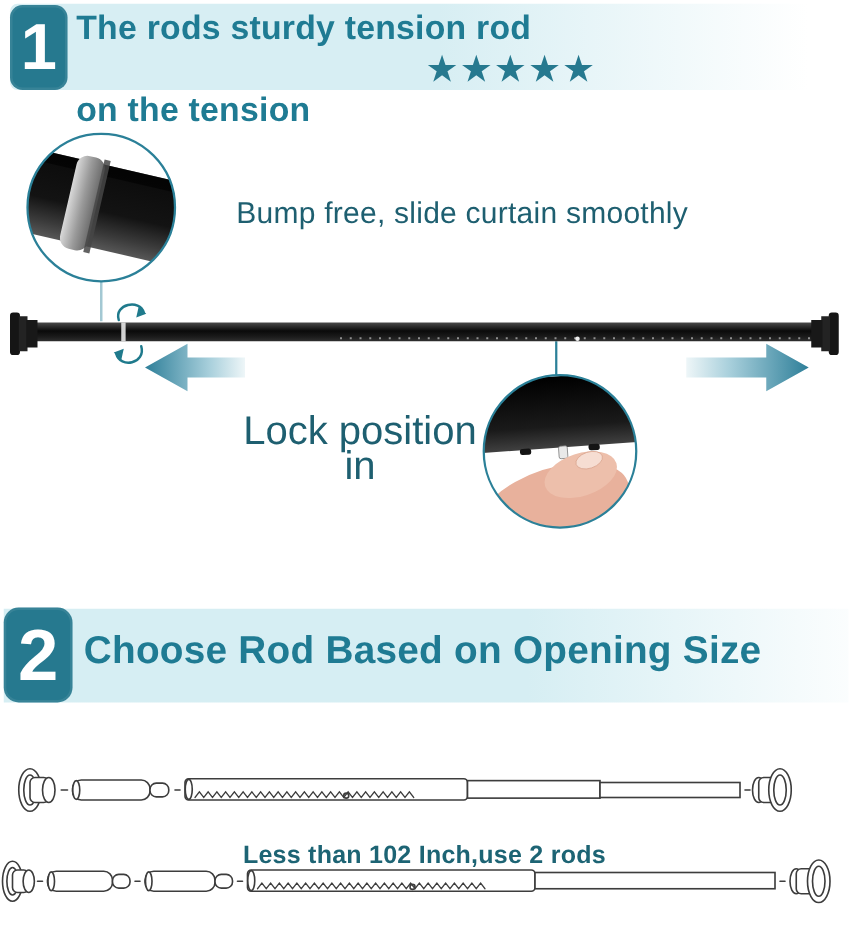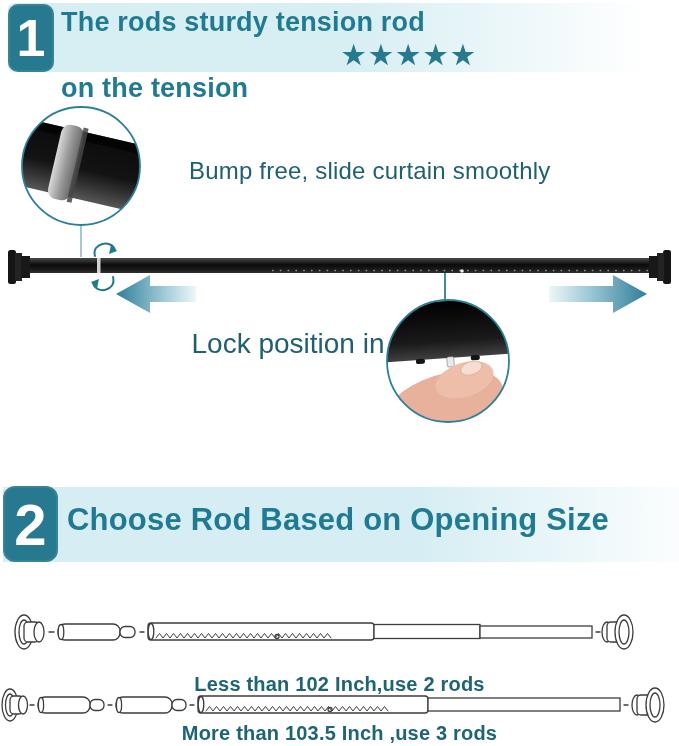--- a/index.html
+++ b/index.html
@@ -36,21 +36,21 @@
     position:absolute; left:67px; top:487px; height:65px; display:flex; align-items:center;
     font-size:31px; color:#1f7b93; font-weight:600; letter-spacing:0.2px;
   }
   
   .callout1 {
     position:absolute; left:167px; top:157px; font-size:24px;
     color:#1e5f70; font-weight:500; letter-spacing:0.2px;margin-left:22px;
   }
   .callout2 {
     position:absolute; left:186px; top:330px; width:204px; text-align:center;
-    font-size:28px; line-height:28px; color:#1e5f70; font-weight:500;
+    font-size:32px; line-height:28px; color:#1e5f70; font-weight:500;
   }
   
   .caption {
     position:absolute; left:0; width:679px; text-align:center;
     font-size:20px; font-weight:600; color:#1d6474; letter-spacing:0.2px;
   }
   .cap1 { top:673px; }
   .cap2 { top:722px; }
   svg.layer { position:absolute; left:0; }
   .illu   { top:95px; }
@@ -248,15 +248,14 @@
       <g>
         <ellipse cx="637" cy="705" rx="5" ry="10"></ellipse>
         <rect x="637" y="695" width="15" height="20" rx="4"></rect>
         <ellipse cx="655" cy="705" rx="9" ry="17"></ellipse>
         <ellipse cx="655" cy="705" rx="5" ry="12"></ellipse>
       </g>
     </g>
   </svg>
 
   <div class="caption cap1">Less than 102 Inch,use 2 rods</div>
-  <div class="caption cap2">More than 103.5 Inch ,use 3 rods</div>
 
 </div>
 
 </body></html>

